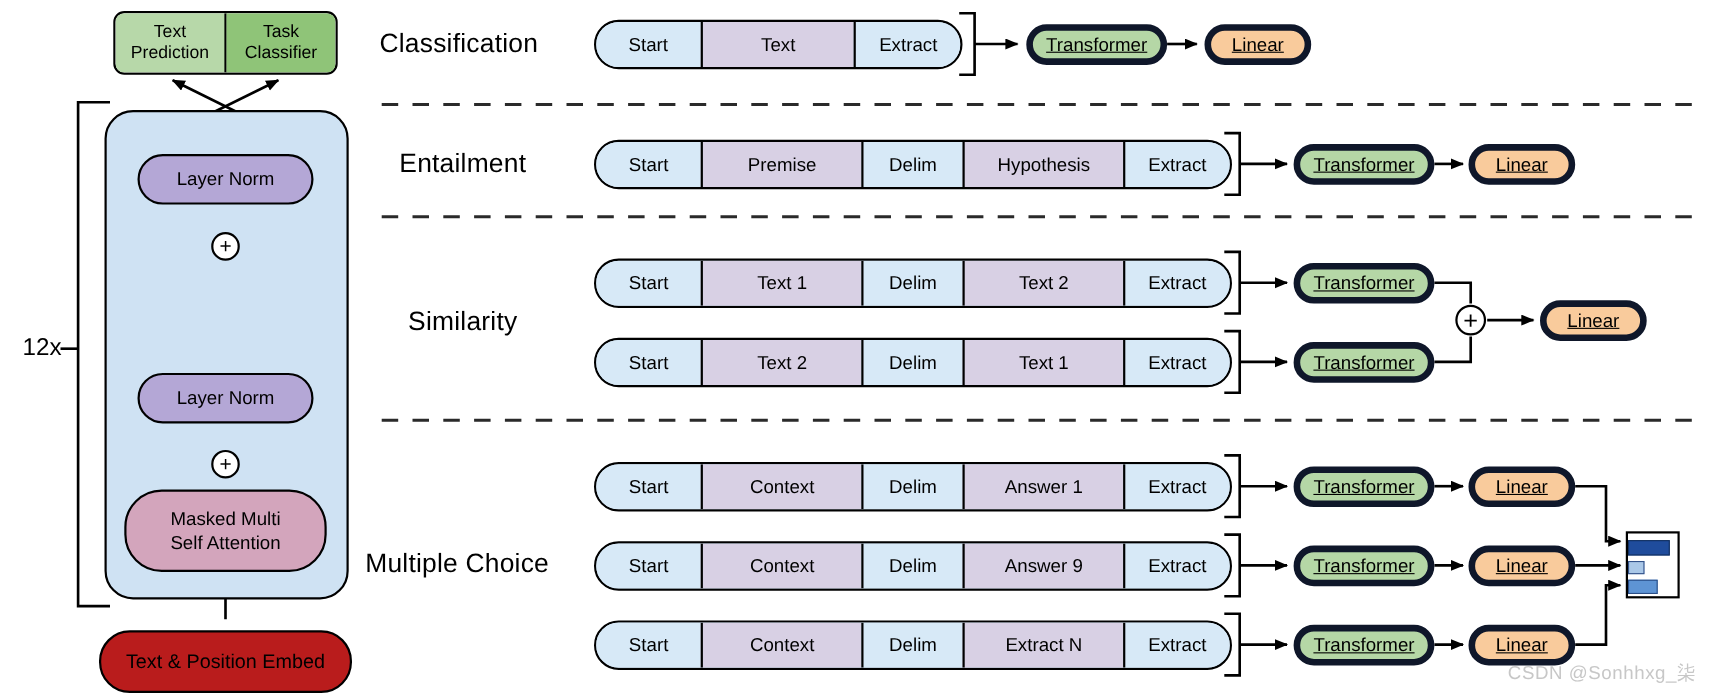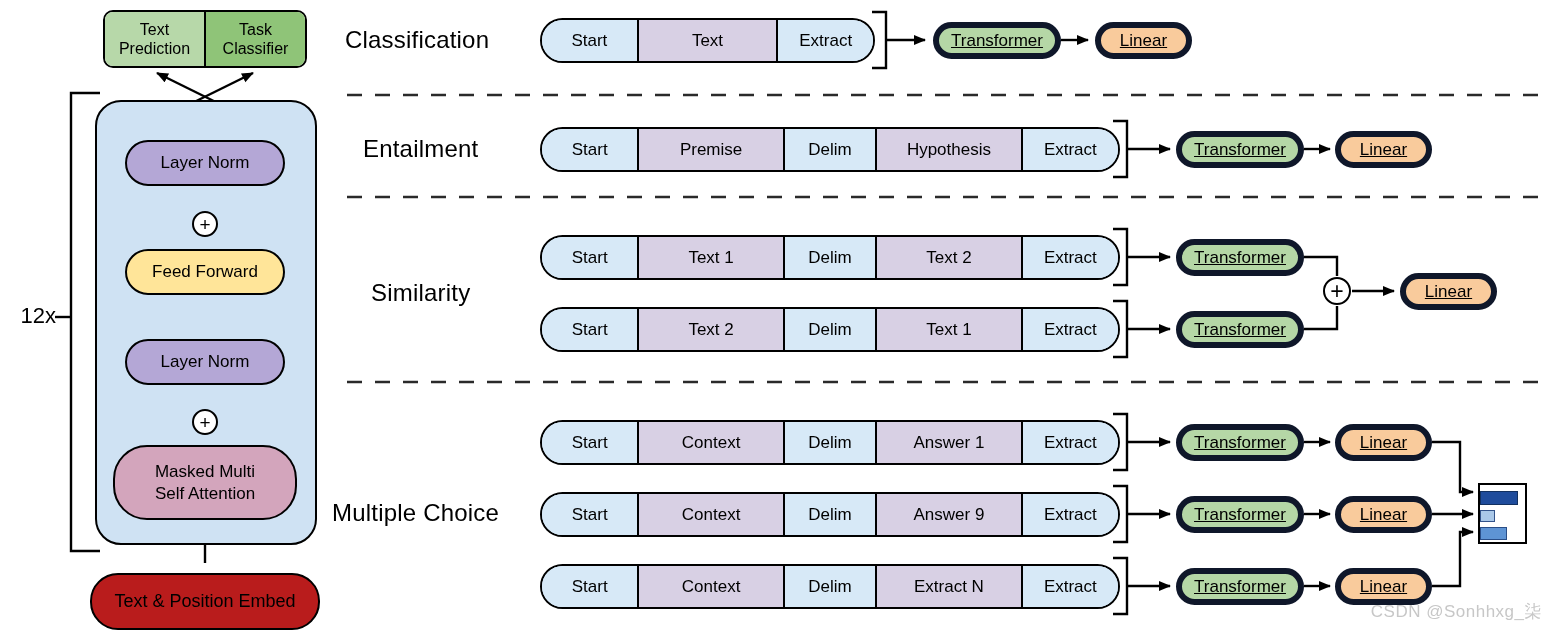--- a/index.html
+++ b/index.html
@@ -123,21 +123,20 @@
     <div class="head-half head-left">Text Prediction</div>
     <div class="head-half head-right">Task Classifier</div>
   </div>
 
   <div class="abs block"></div>
 
   <div class="abs lnode layernorm" style="top:140px">Layer Norm</div>
 
   <div class="abs plusc" style="left:192px;top:211px;width:26px;height:26px">+</div>
 
-  <div class="abs lnode ff">Feed Forward</div>
 
   <div class="abs lnode layernorm" style="top:339px">Layer Norm</div>
 
   <div class="abs plusc" style="left:192px;top:409px;width:26px;height:26px">+</div>
 
   <div class="abs lnode attn">
     <span>Masked Multi</span>
     <span>Self Attention</span>
   </div>
 

